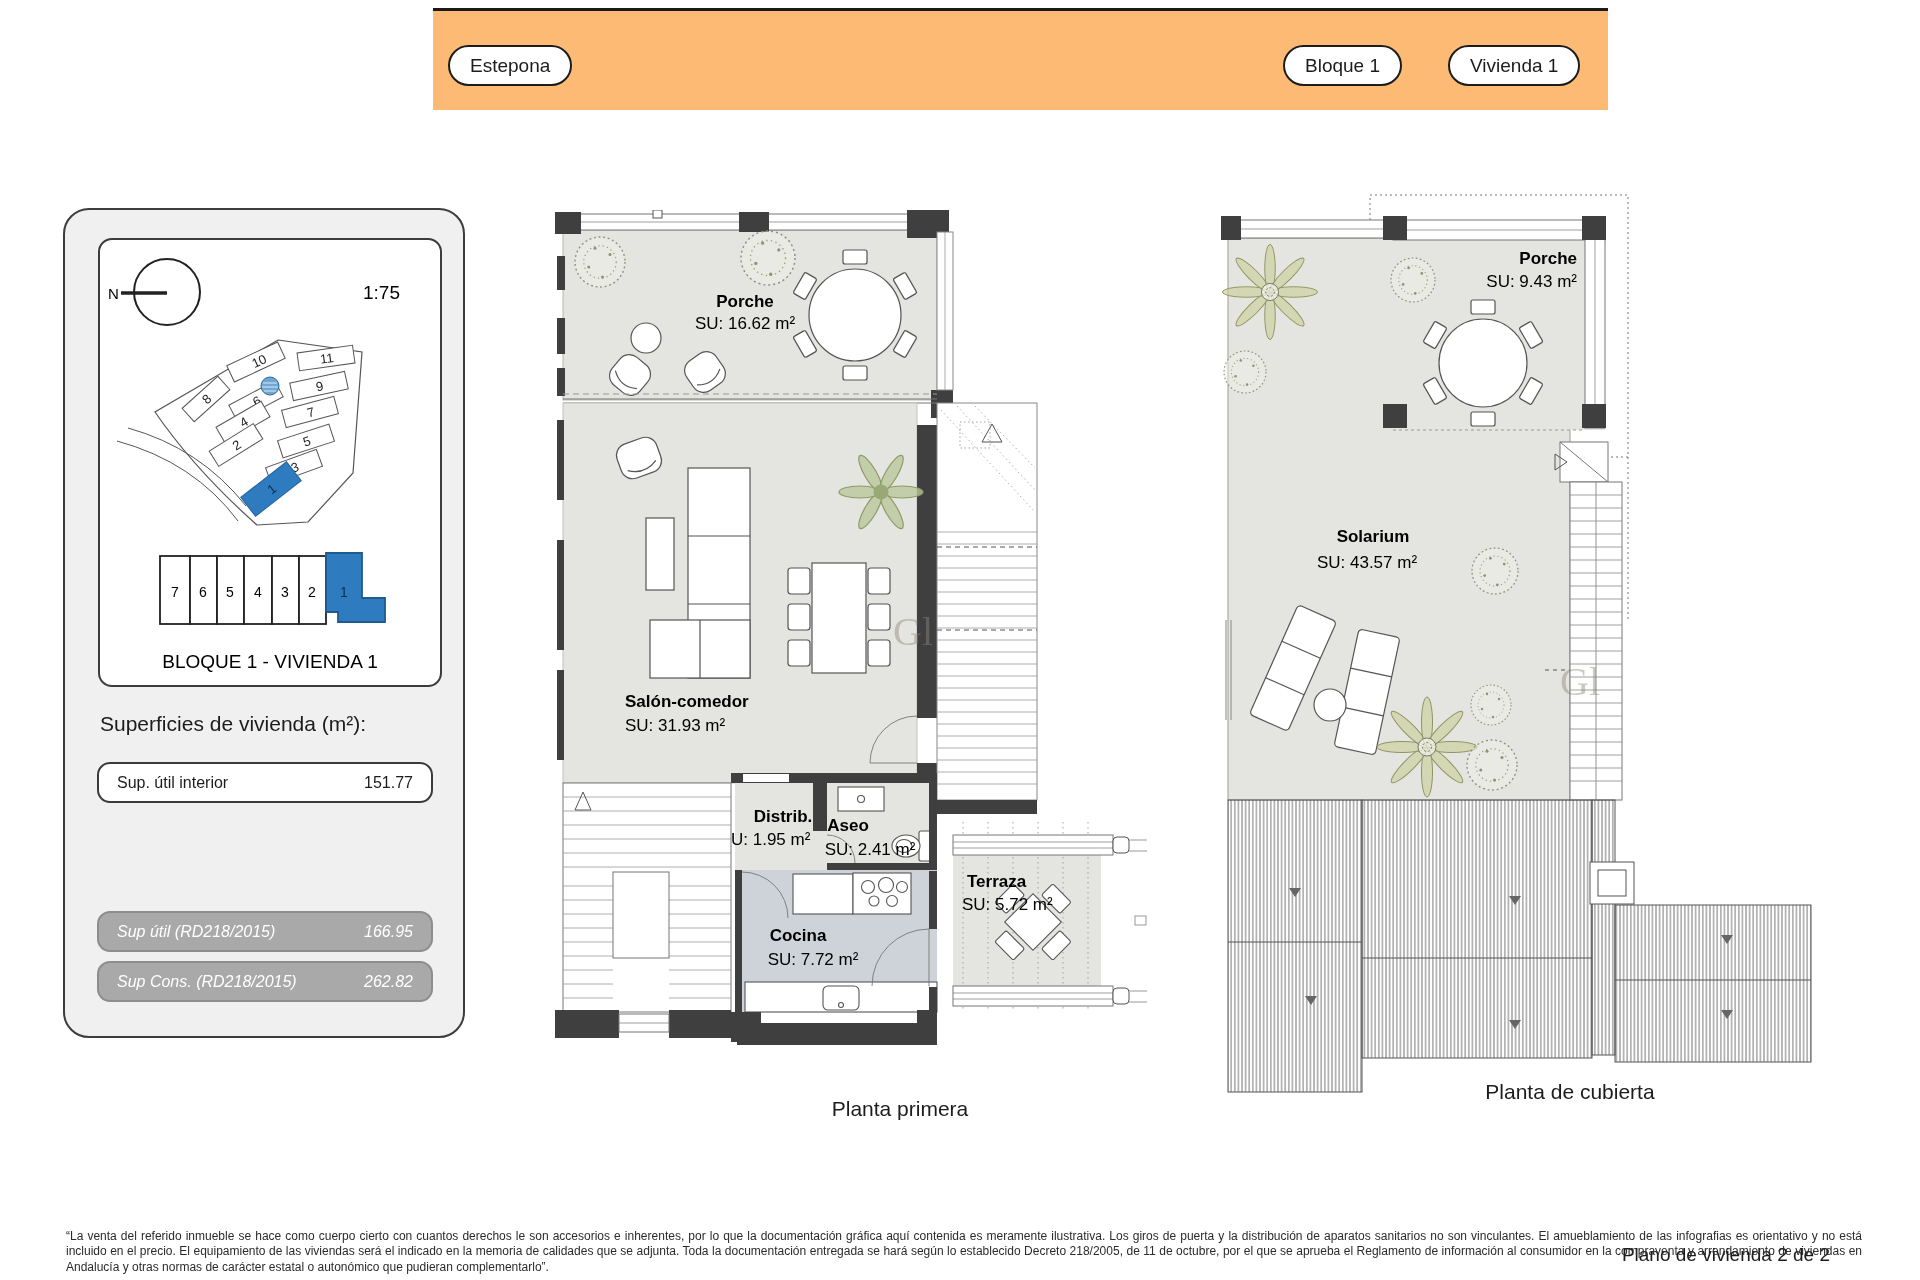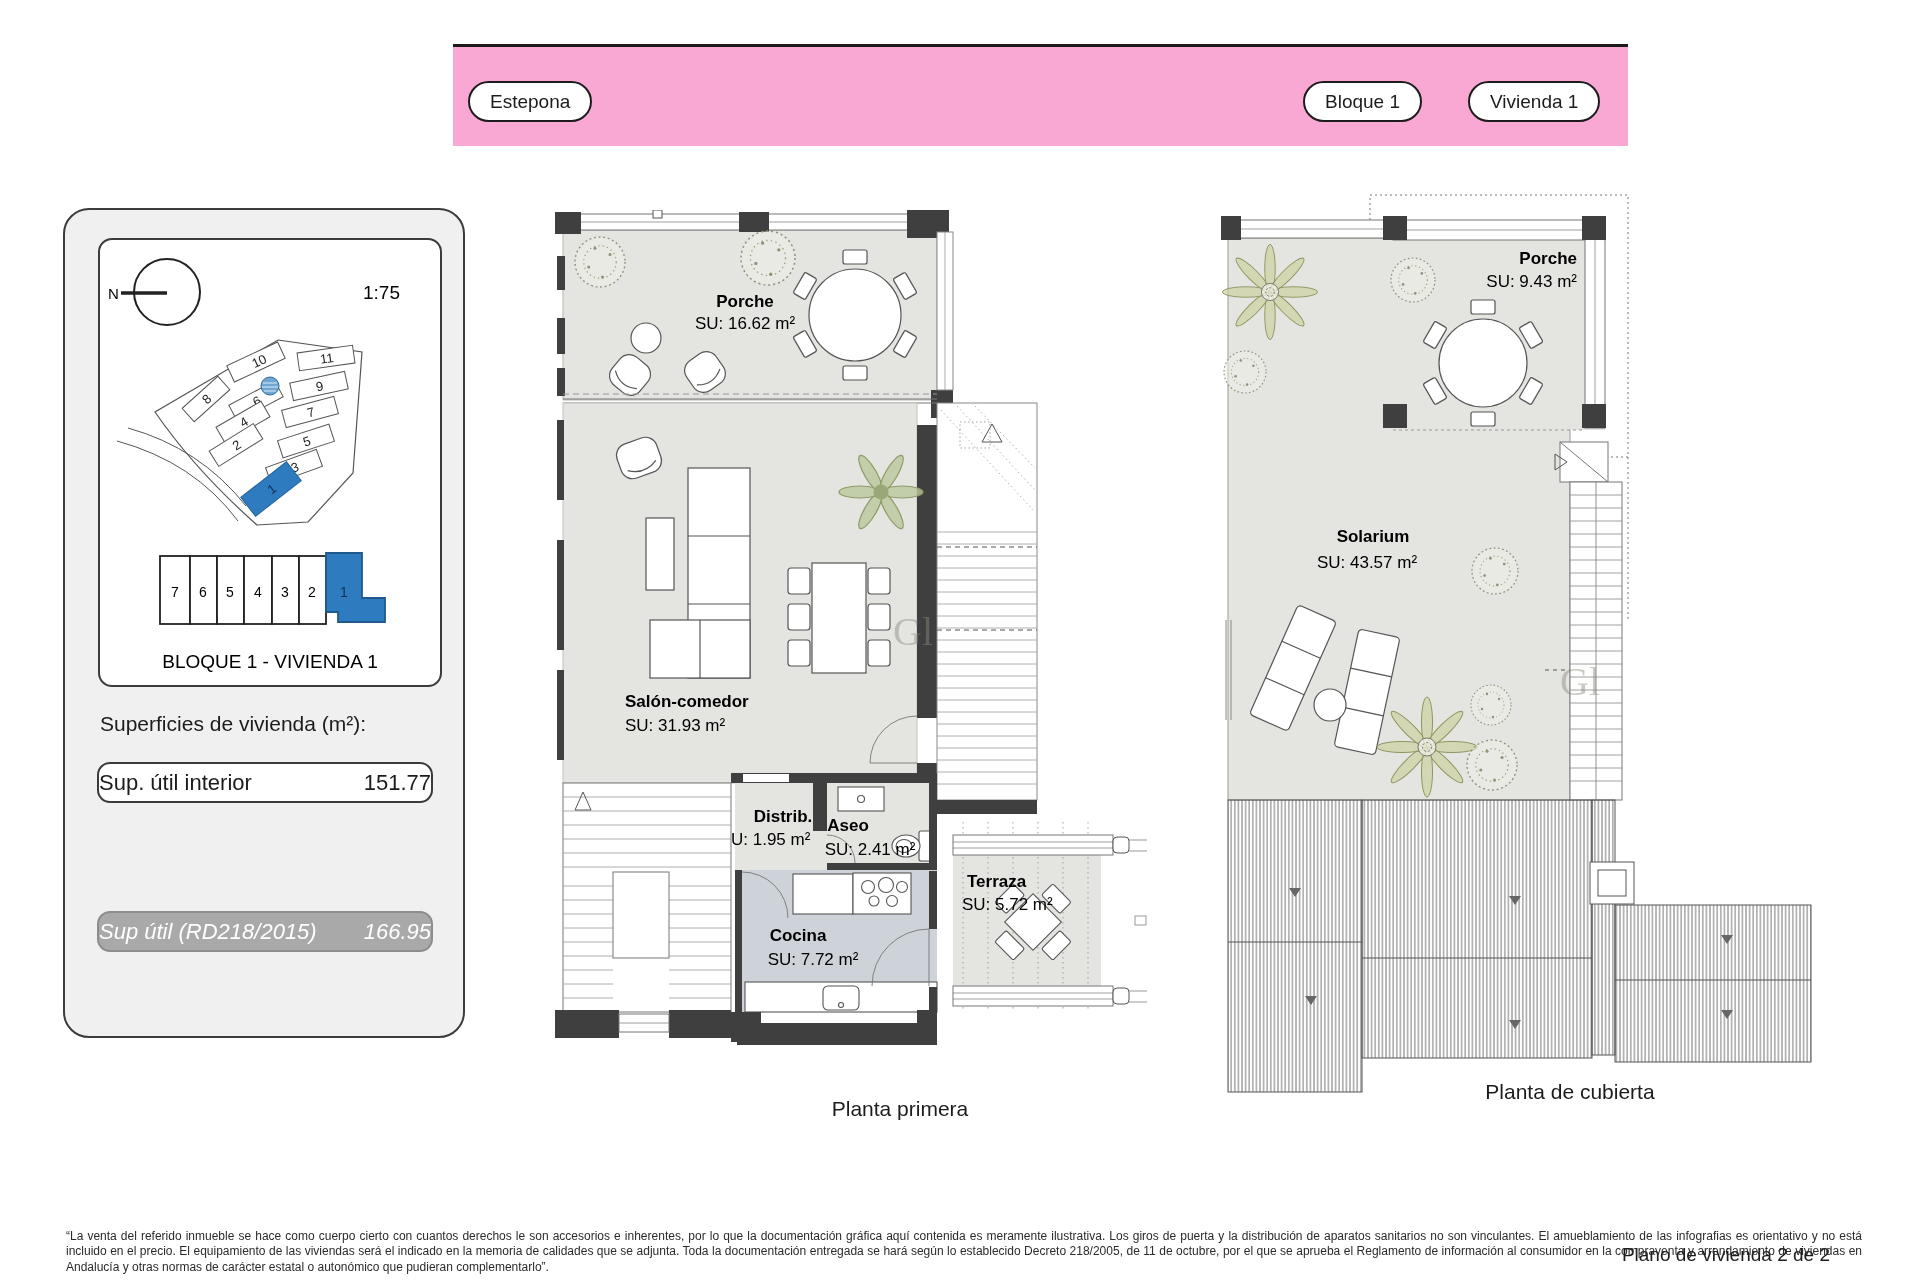--- a/index.html
+++ b/index.html
@@ -1,33 +1,33 @@
 <!DOCTYPE html>
 <html><head>
 <meta charset="utf-8">
 <style>
   html,body{margin:0;padding:0;background:#ffffff;}
   .page{position:relative;width:1920px;height:1280px;background:#fff;overflow:hidden;
         font-family:"Liberation Sans",sans-serif;color:#1c1c1c;}
   svg{font-family:"Liberation Sans",sans-serif;}
   
-  .hdr{position:absolute;left:453px;top:8px;width:1175px;height:102px;background:#f9a8d4;
-       border-top:3px solid #1a1a1a;box-sizing:border-box;margin-top:36px;}
+  .hdr{position:absolute;left:433px;top:8px;width:1175px;height:102px;background:#fdba74;
+       border-top:3px solid #1a1a1a;box-sizing:border-box;}
   .pill{position:absolute;top:34px;height:41px;line-height:37px;padding:0 20px;background:#fff;
         border:2px solid #1c1c1c;border-radius:22px;font-size:19px;box-sizing:border-box;white-space:nowrap;}
   
   .panel{position:absolute;left:63px;top:208px;width:402px;height:830px;background:#f0f0f0;
          border:2.5px solid #3c3c3c;border-radius:26px;box-sizing:border-box;}
   .card{position:absolute;left:98px;top:238px;width:344px;height:449px;background:#fff;
         border:2px solid #3c3c3c;border-radius:14px;box-sizing:border-box;}
   .card-svg{position:absolute;left:98px;top:238px;}
   .tbl-head{position:absolute;left:100px;top:712px;font-size:21px;}
   .srow{position:absolute;left:97px;width:336px;height:41px;border:2px solid #3a3a3a;border-radius:13px;
         background:#fff;display:flex;align-items:center;justify-content:space-between;
-        padding:0 0;box-sizing:border-box;font-size:22px;}
+        padding:0 18px;box-sizing:border-box;font-size:16px;}
   .srow.gray{background:#a9a9a9;border-color:#8d8d8d;color:#fff;font-style:italic;}
   
   .caption{position:absolute;font-size:21px;text-align:center;width:260px;}
   .pagelabel{position:absolute;left:1560px;top:1244px;width:270px;text-align:right;font-size:19px;}
   .disclaimer{position:absolute;left:66px;top:1229px;width:1796px;font-size:12px;line-height:15.4px;
               text-align:justify;color:#2b2b2b;}
   .wm{position:absolute;font-family:"Liberation Serif",serif;color:#8d897d;opacity:.45;font-size:40px;}
 </style>
 </head>
 <body>
@@ -130,20 +130,24 @@
   </svg>
 
   <div class="tbl-head">Superficies de vivienda (m²):</div>
   <div class="srow" style="top:762px">
     <span>Sup. útil interior</span>
     <span>151.77</span>
   </div>
   <div class="srow gray" style="top:911px">
     <span>Sup útil (RD218/2015)</span>
     <span>166.95</span>
+  </div>
+  <div class="srow gray" style="top:961px">
+    <span>Sup Cons. (RD218/2015)</span>
+    <span>262.82</span>
   </div>
 
   <svg style="position:absolute;left:555px;top:210px" width="610" height="900" viewBox="0 0 610 900">
     <defs>
       <g id="bush2">
         <circle r="20" fill="#eef0e6" fill-opacity=".5" stroke="#8d9278" stroke-width="1.1" stroke-dasharray="1.5 2.2"></circle>
         <circle r="13" fill="none" stroke="#9aa078" stroke-width="1" stroke-dasharray="1 2.5"></circle>
         <circle cx="8" cy="-6" r="1.2" fill="#8d9278"></circle>
           <circle cx="-9" cy="4" r="1.2" fill="#8d9278"></circle>
         <circle cx="2" cy="12" r="1.2" fill="#8d9278"></circle>

